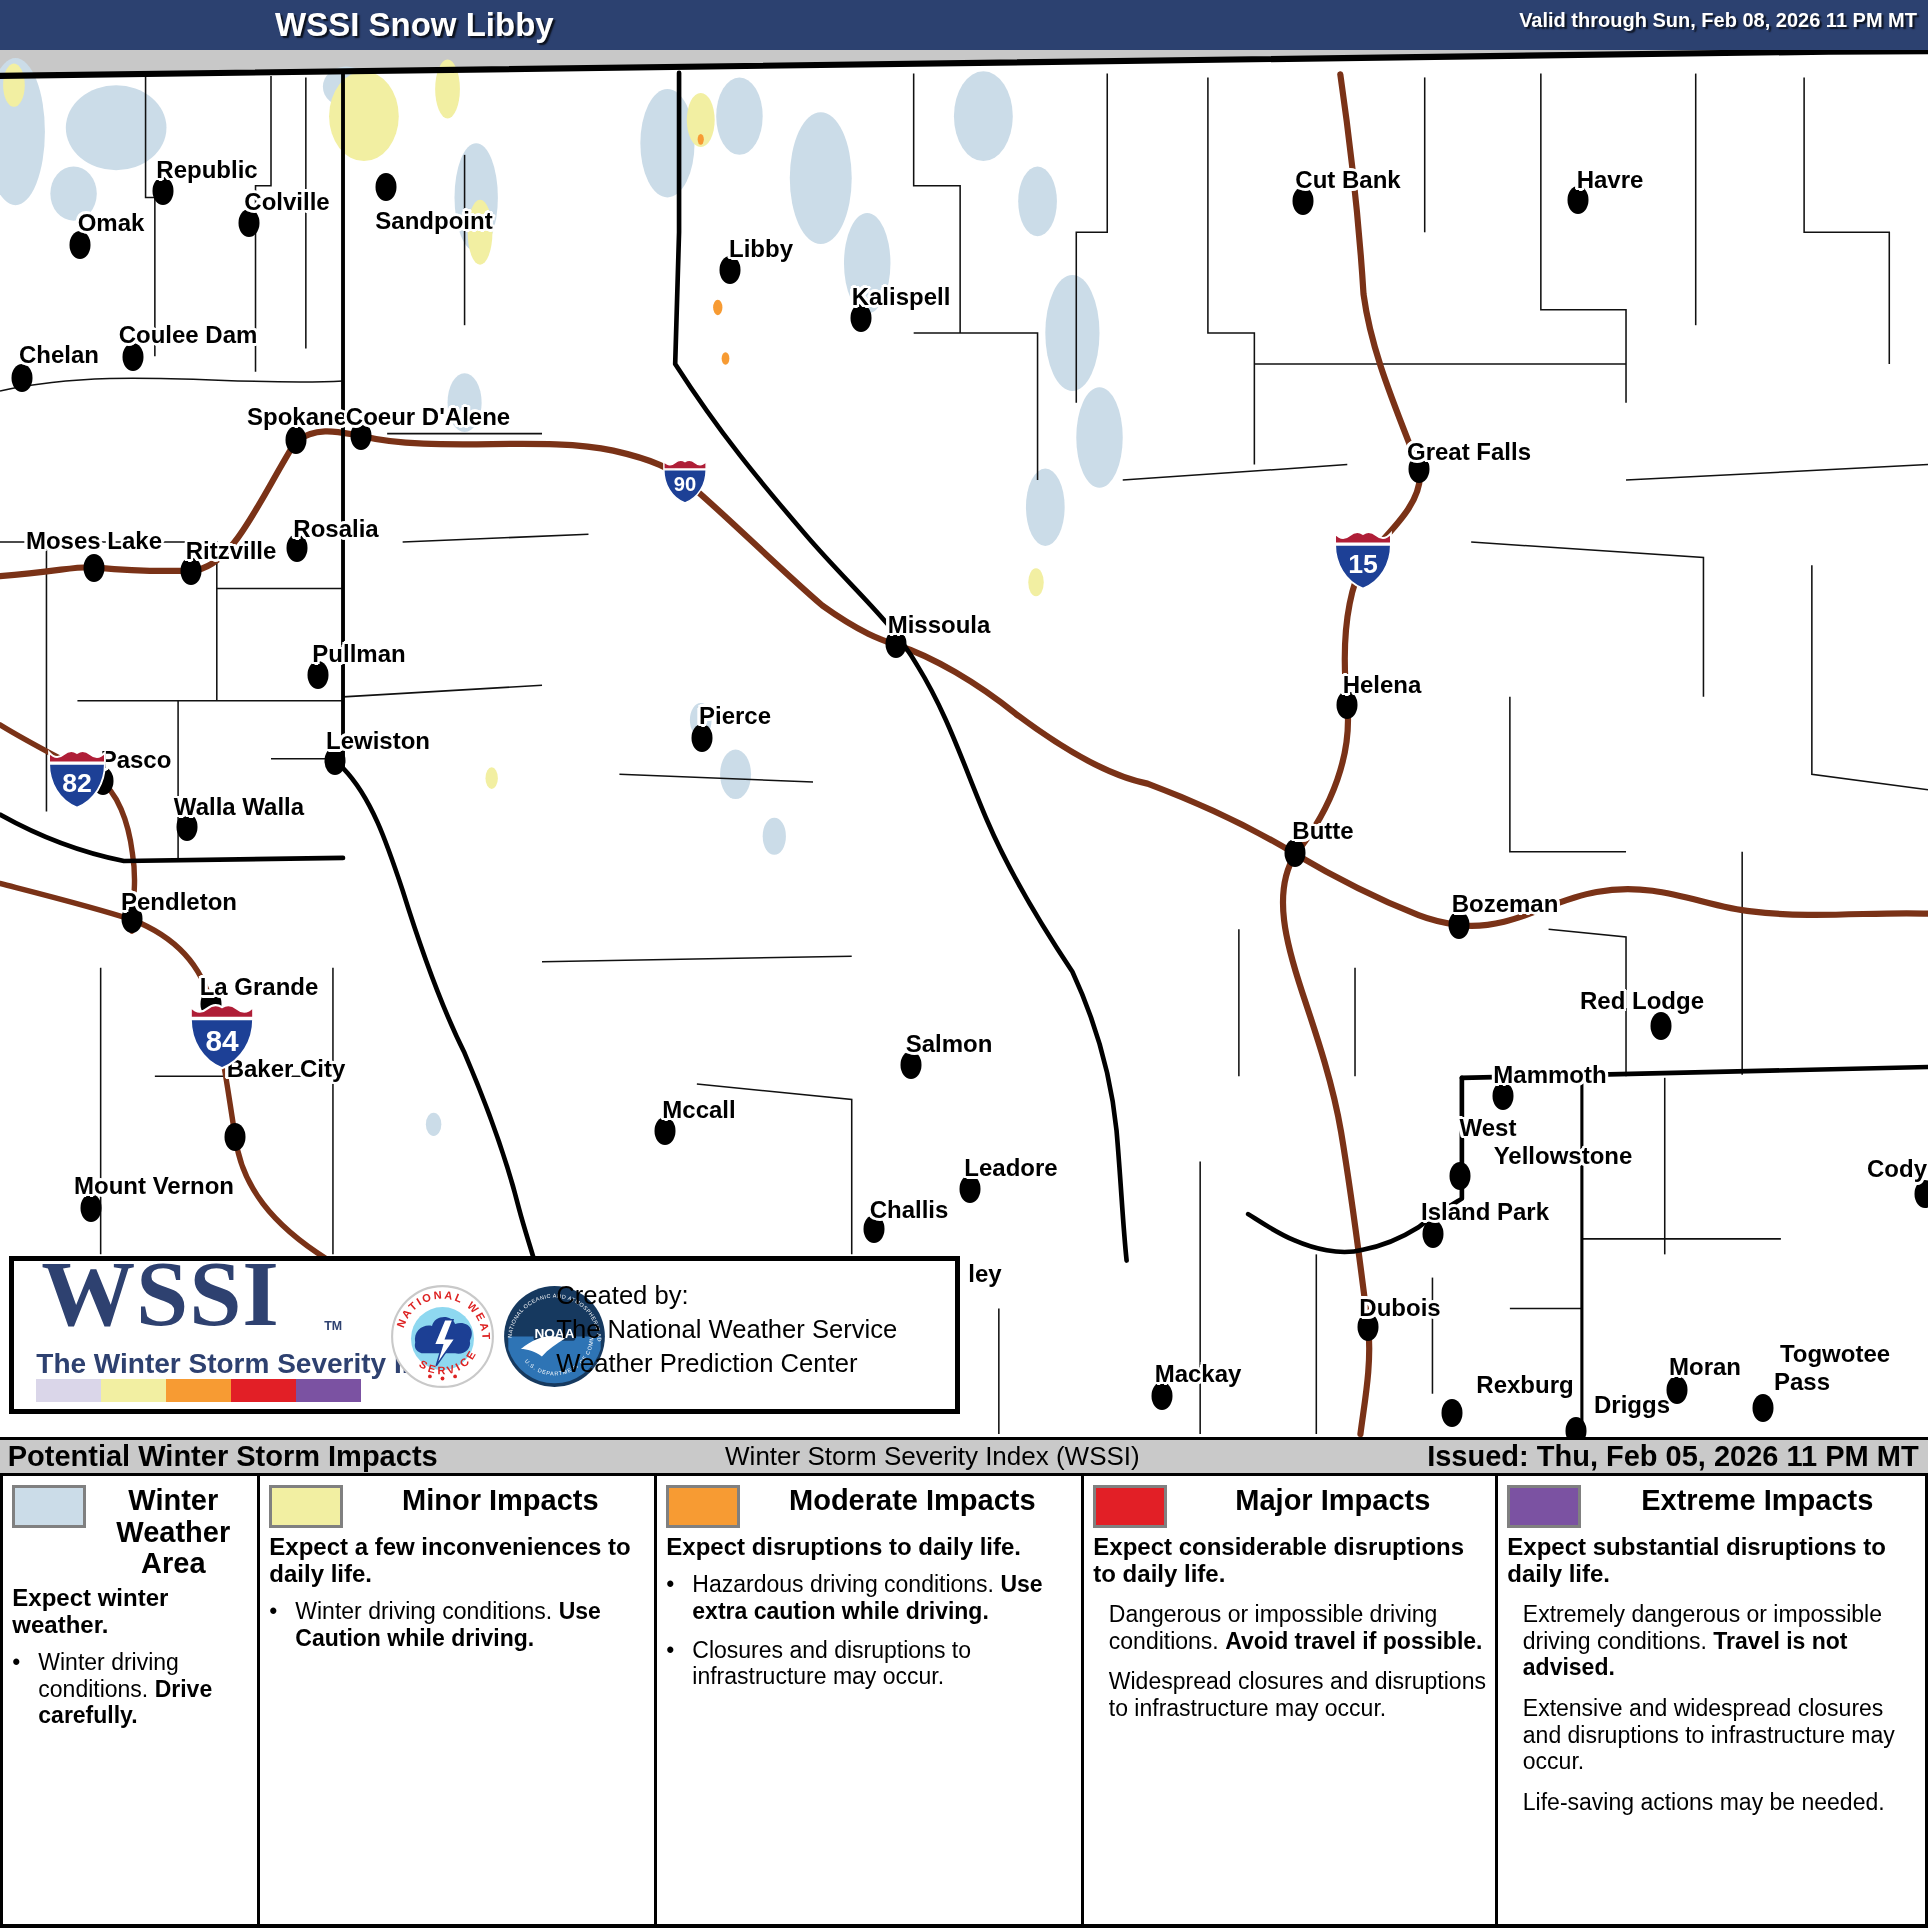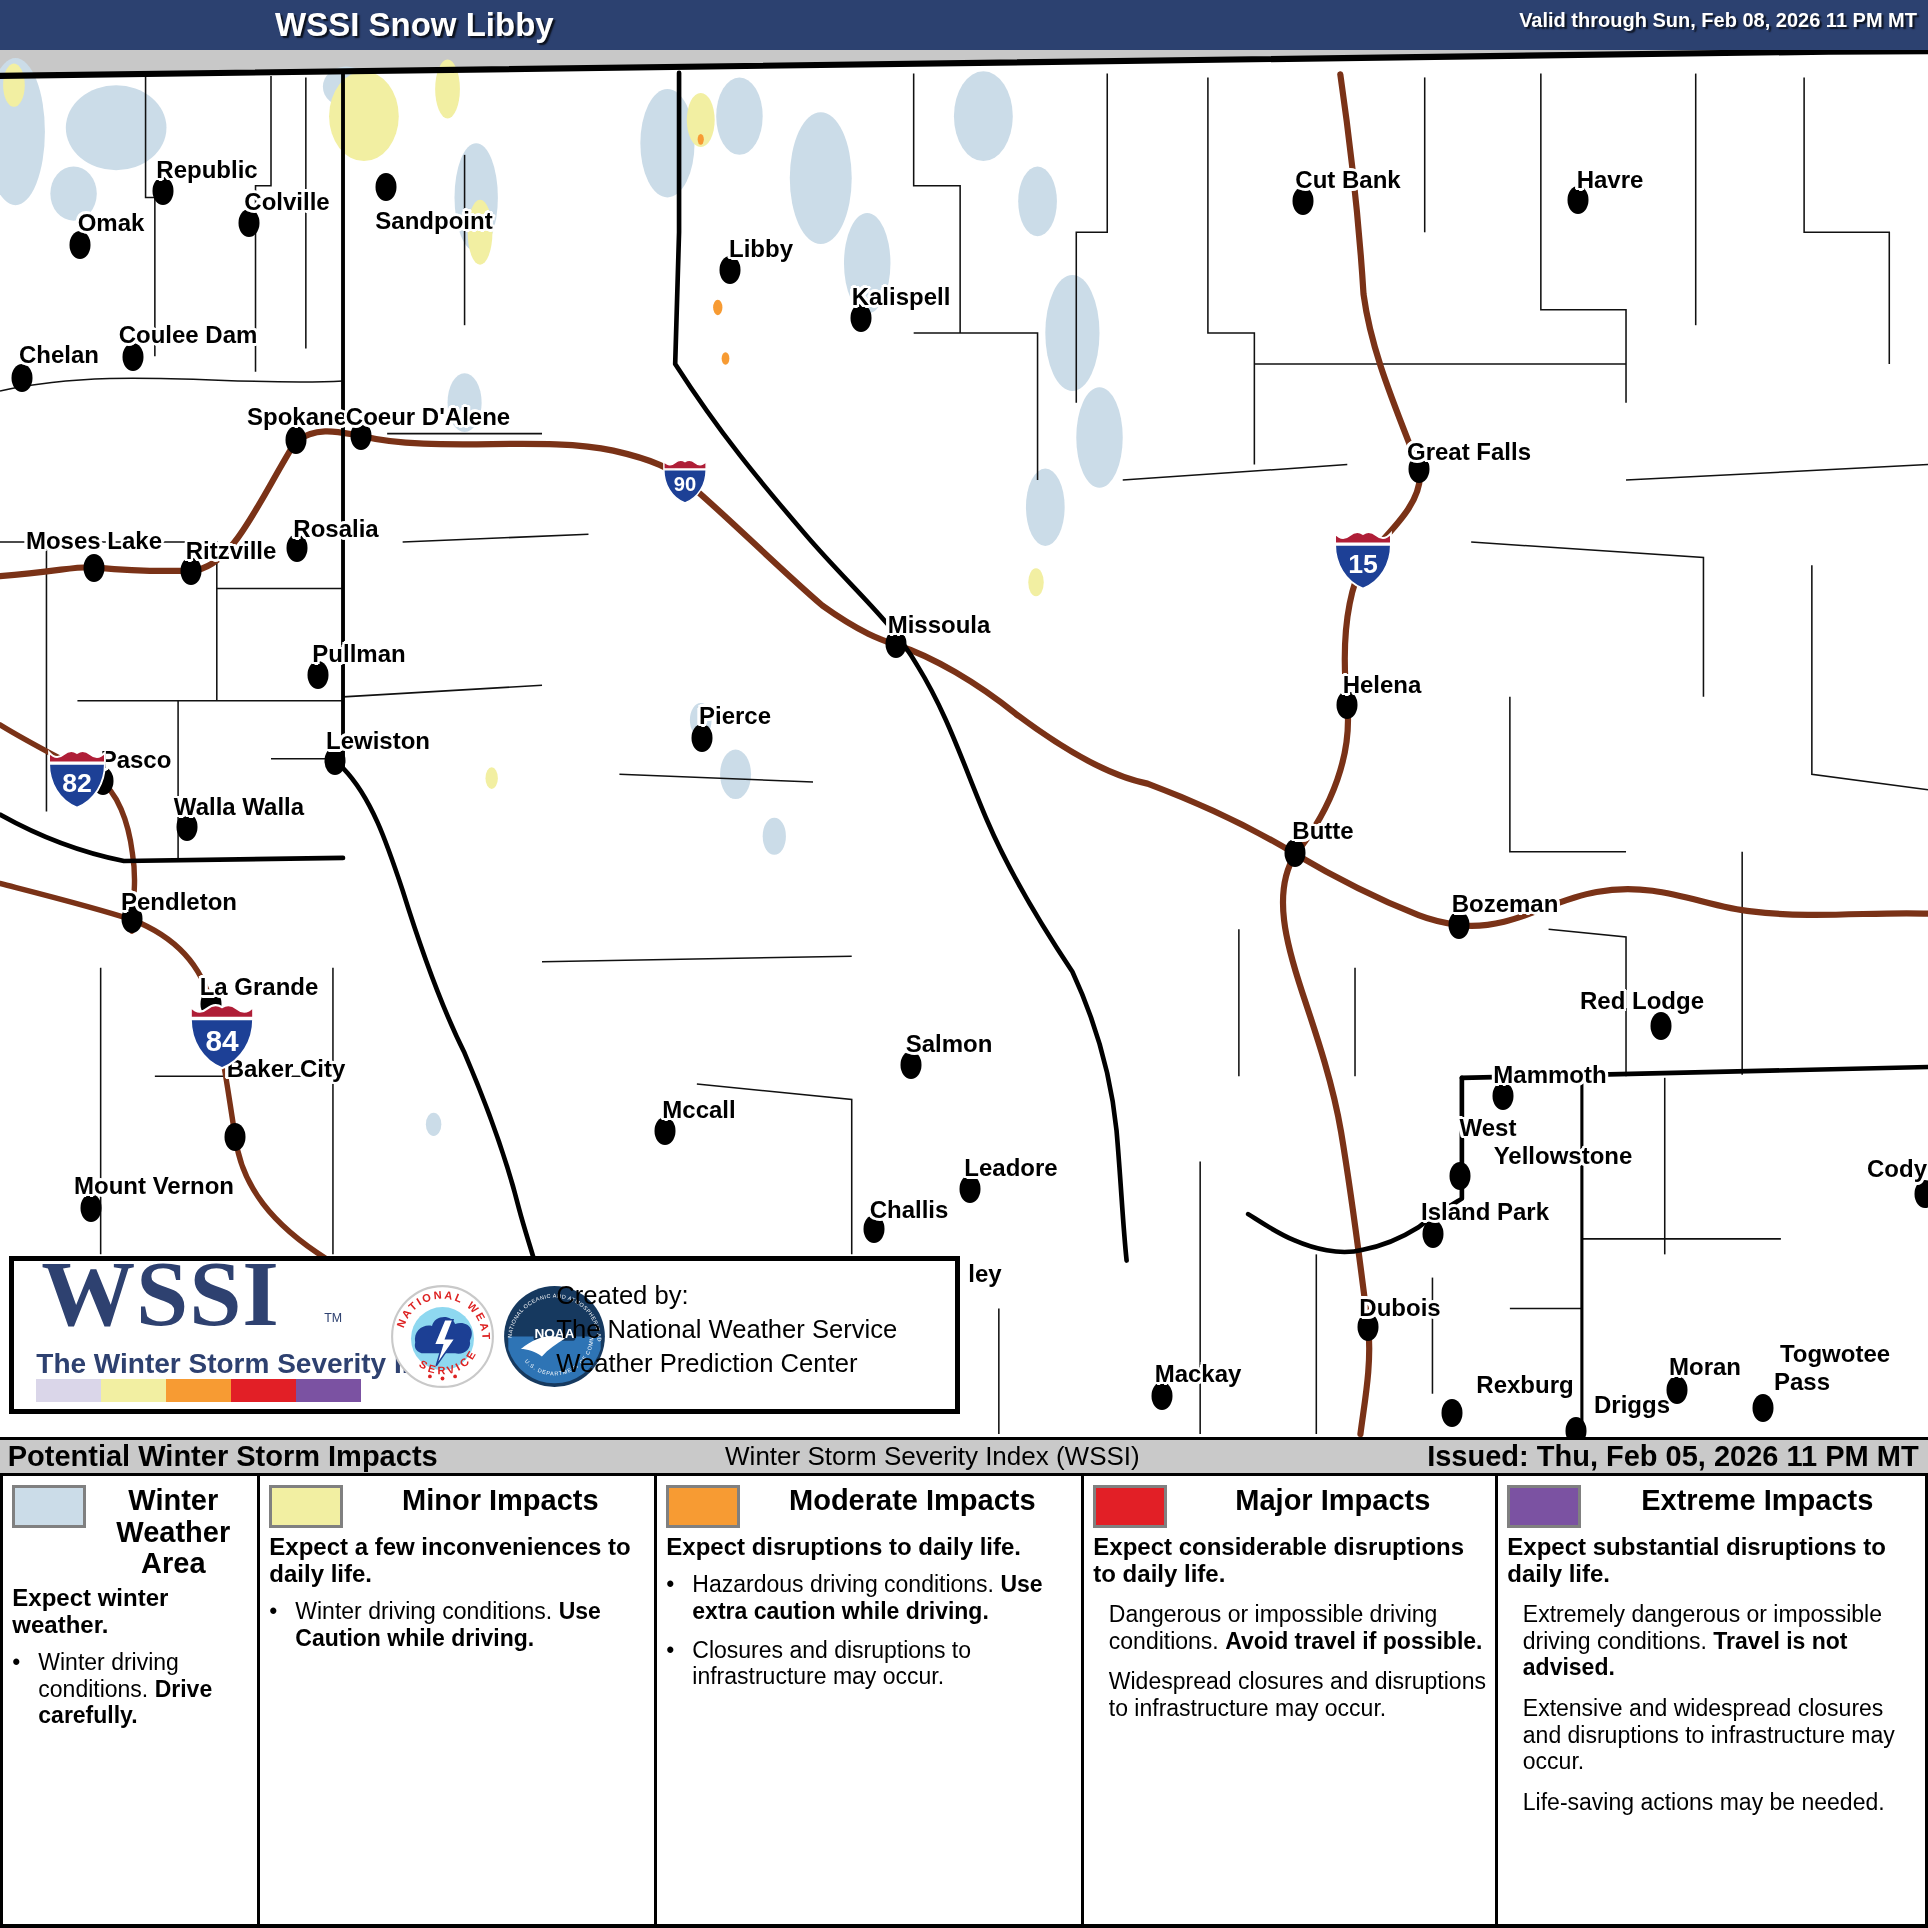--- a/index.html
+++ b/index.html
@@ -32,21 +32,21 @@
   .city-dot{position:absolute;width:21px;height:28px;background:#000;border-radius:50%;transform:translate(-50%,-50%);}
   .city-label{position:absolute;transform:translate(-50%,-50%);font-size:24px;font-weight:700;color:#000;white-space:nowrap;
     text-shadow:-2.3px -2.3px 0 #fff,2.3px -2.3px 0 #fff,-2.3px 2.3px 0 #fff,2.3px 2.3px 0 #fff,-2.3px 0 0 #fff,2.3px 0 0 #fff,0 -2.3px 0 #fff,0 2.3px 0 #fff,
     -0.8px -3.1px 0 #fff,0.8px 3.1px 0 #fff,-3.1px 0.8px 0 #fff,3.1px -0.8px 0 #fff;}
   .shield{position:absolute;transform:translate(-50%,-50%);}
 
   
   #logo-box{position:absolute;left:9.3px;top:1256px;width:951px;height:158px;background:#fff;border:5.4px solid #000;z-index:20;}
   #wssi-brand{position:absolute;left:27px;top:-22px;font-family:"Liberation Serif",serif;font-weight:700;
     font-size:94px;color:var(--navy);letter-spacing:0.8px;}
-  #wssi-tm{position:absolute;left:310px;top:50px;font-size:12.4px;font-weight:400;color:var(--navy);}
+  #wssi-tm{position:absolute;left:310px;top:58px;font-size:12.4px;font-weight:700;color:var(--navy);}
   #wssi-tagline{position:absolute;left:22px;top:87px;font-size:28px;font-weight:700;color:var(--navy);}
   #wssi-colorbar{position:absolute;left:22px;top:118px;width:325px;height:23px;display:flex;}
   #wssi-colorbar span{flex:1;height:23px;}
   .round-logo{position:absolute;top:23px;}
   #created-by{position:absolute;left:542px;top:17px;font-size:25.6px;color:#000;line-height:1.33;}
 
   
   #impacts-bar{position:absolute;left:0;top:1437px;width:1928px;height:39px;background:var(--bar-bg);
     border-top:3.9px solid #000;border-bottom:3.1px solid #000;z-index:30;display:flex;align-items:center;}
   #impacts-bar .left{font-size:29px;font-weight:700;color:#000;padding-left:7.7px;}

